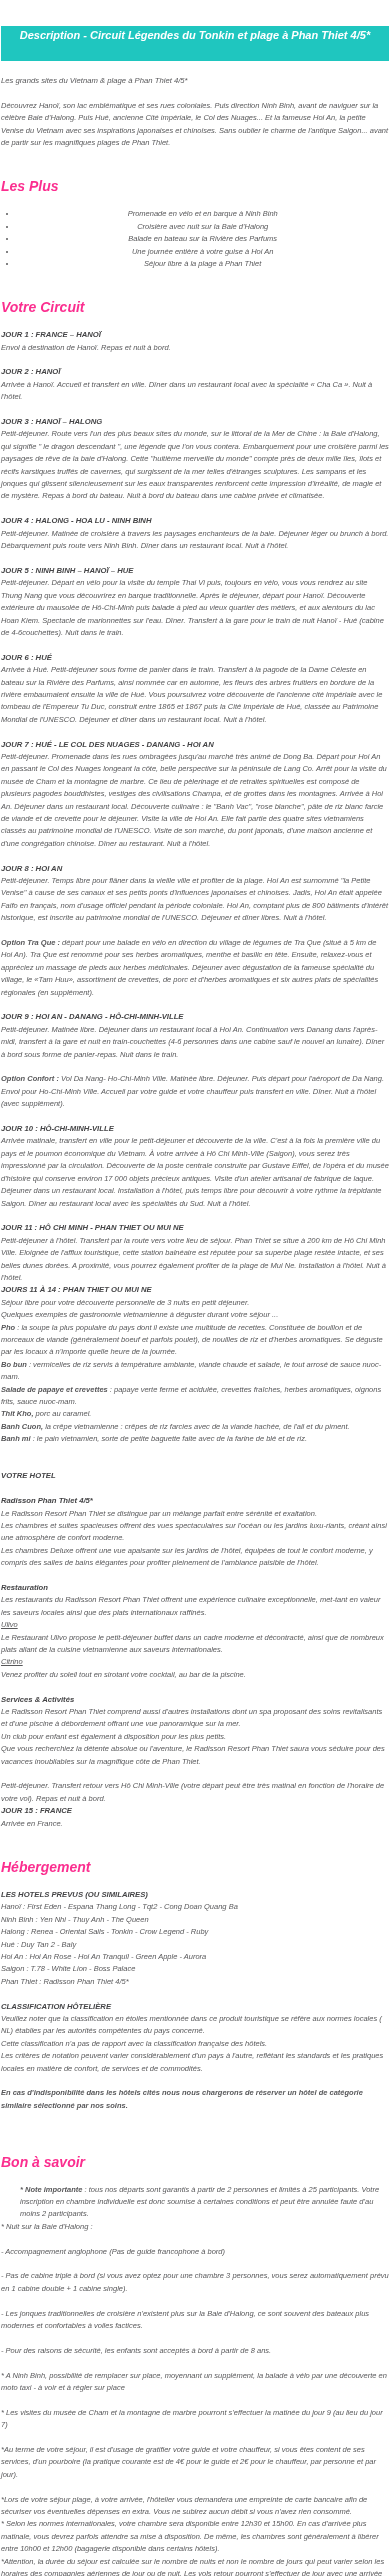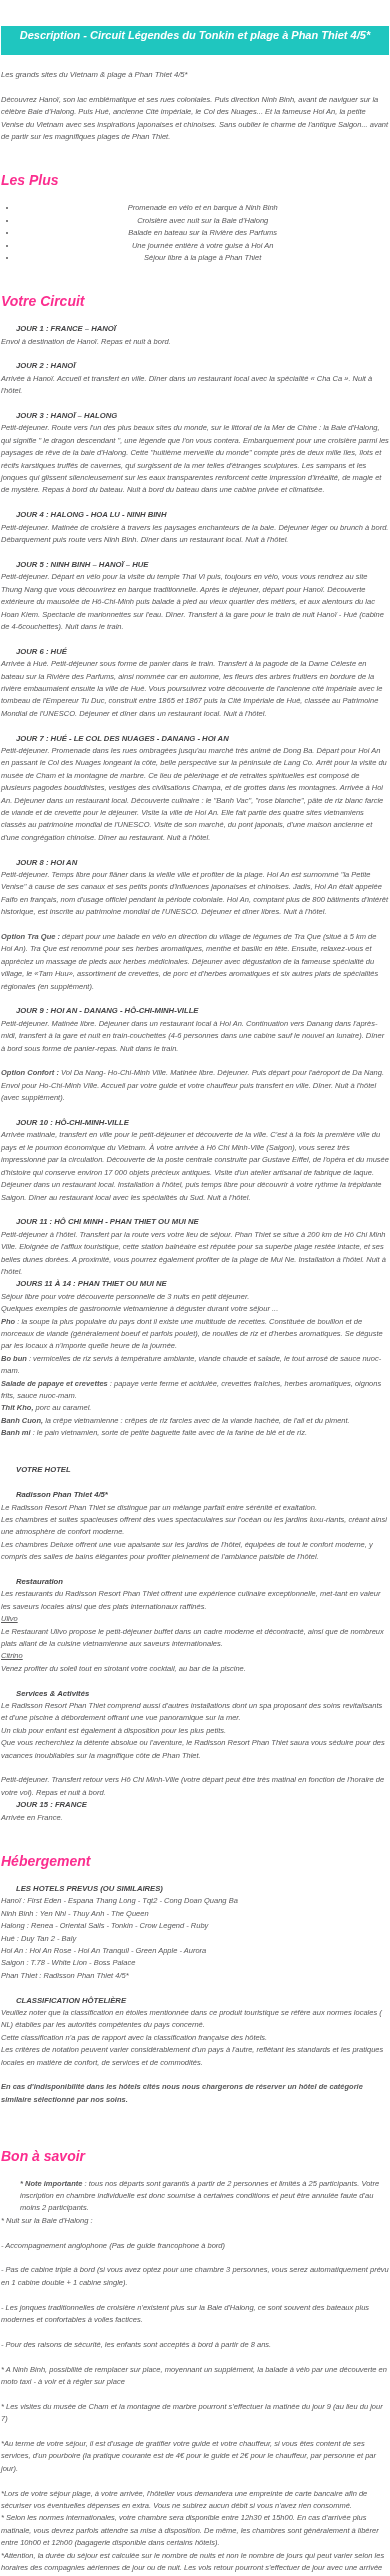--- a/index.html
+++ b/index.html
@@ -8,21 +8,21 @@
     font-family:"Liberation Sans",sans-serif;
     font-style:italic;
     color:#58585a;
     -webkit-font-smoothing:antialiased;
   }
   .page{min-height:4059px;padding:0 2.1px 41px 1px;box-sizing:border-box;}
   .banner{
     margin-top:26px;
     background:#1fc6bf;
     color:#ffffff;
-    height:29px;
+    height:35px;
     line-height:19.6px;
     text-align:center;
     font-weight:bold;
     font-size:11px;
     white-space:nowrap;
     overflow:hidden;
   }
   p{font-size:7.5px;line-height:12.4px;margin:12.4px 0 0 0;}
   .subtitle{font-size:7.7px;margin-top:14px;}
   h2{
@@ -35,21 +35,21 @@
   h1 + p, h2 + p, h1 + ul, h1 + h2{margin-top:0;padding-left:19px;}
   ul{margin:12.4px 0 0 15.5px;padding:0;}
   li{font-size:7.5px;line-height:12.4px;}
   .tight{margin-top:0;}
   .gap{height:12.4px;}
   .b{font-weight:bold;}
   .u{text-decoration:underline;text-align:center;}
 </style>
 <style>
   #content h2{color:#fb2e8f;font-size:14px;font-weight:bold;margin:30px 0 13.4px 0;line-height:15.5px;}
-  #content h3{color:#454547;font-size:7.7px;font-weight:bold;margin:12.4px 0 0 0;line-height:12.4px;padding-left:15px;}
+  #content h3{color:#454547;font-size:7.7px;font-weight:bold;margin:12.4px 0 0 0;line-height:12.4px;}
   #content h3.tight{margin-top:0;}
   #content h2 + h3, #content h2 + p, #content h3 + p{margin-top:0;}
   #content h2 + ul{margin-top:0;text-align:center;}
 </style></head>
 <body>
 
 <div class="page">
   <header class="banner">
     <span>Description - Circuit Légendes du Tonkin et plage à Phan Thiet 4/5*</span>
   </header>

